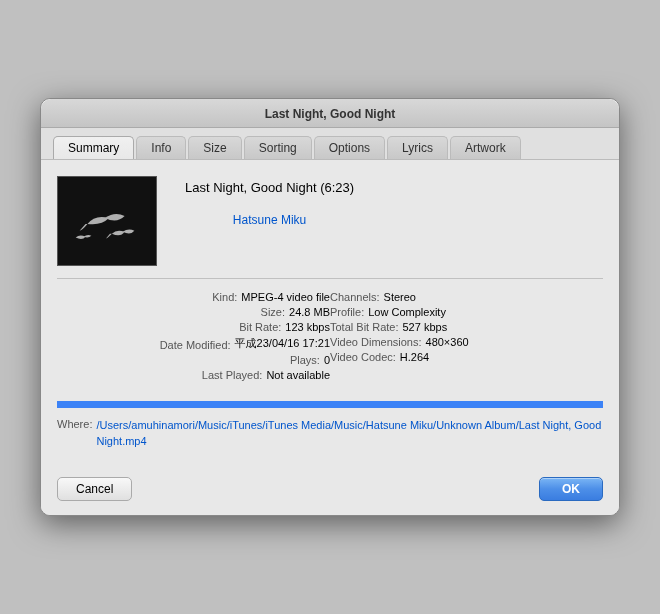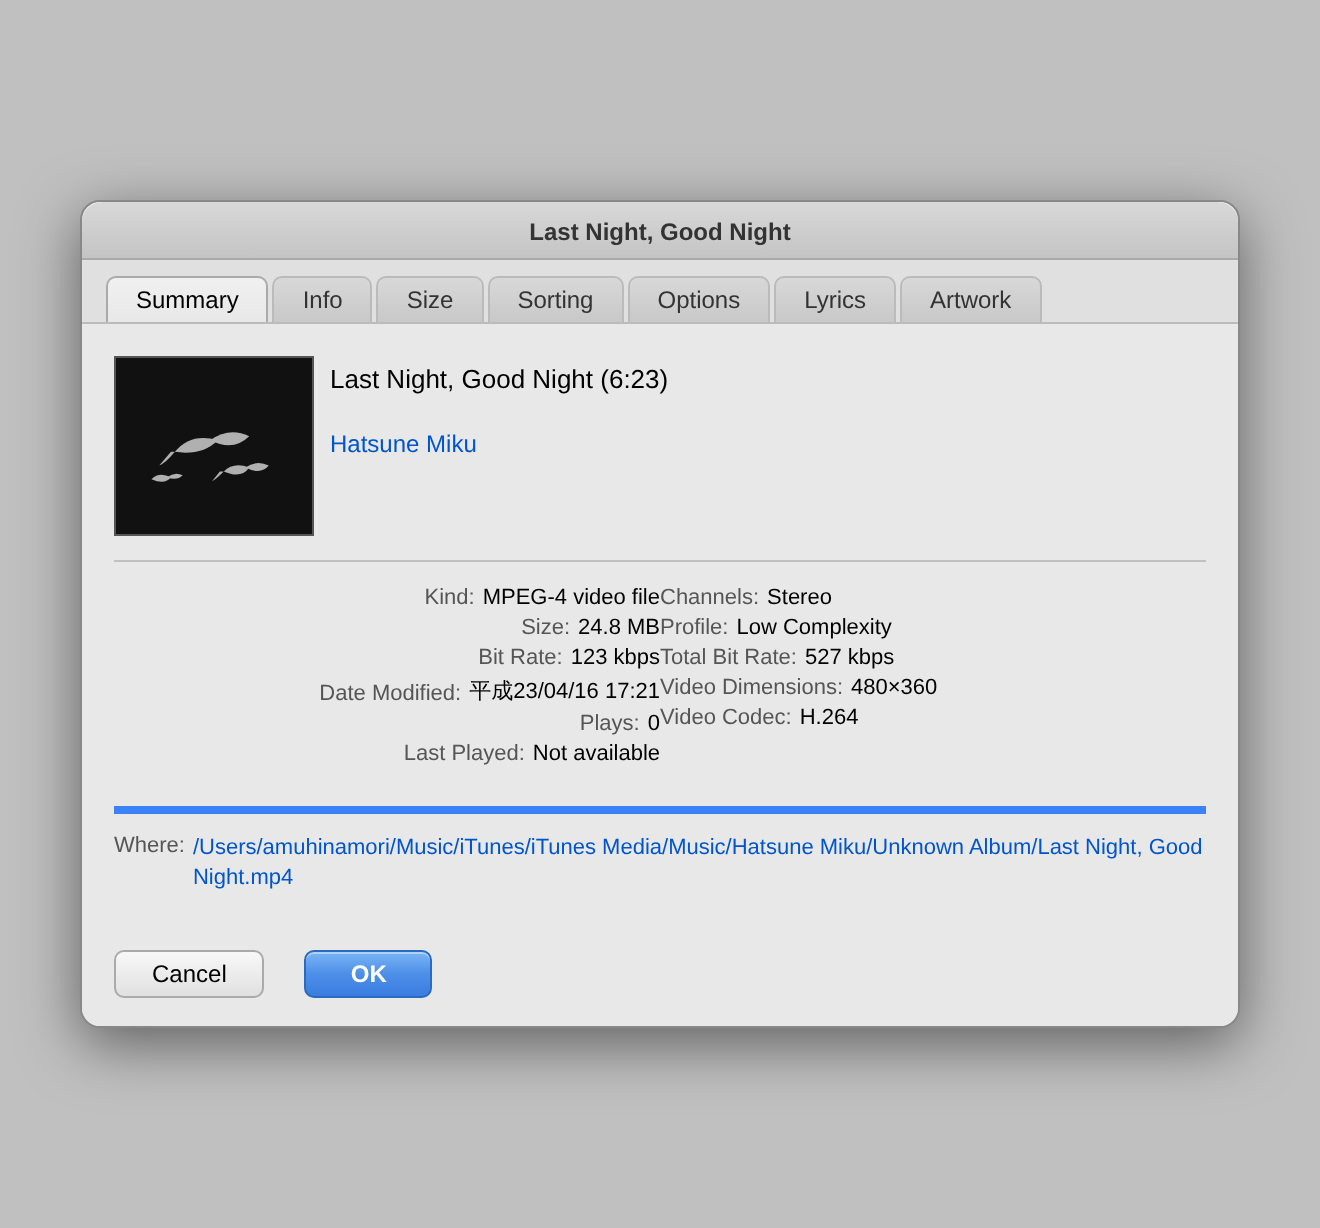--- a/index.html
+++ b/index.html
@@ -63,22 +63,23 @@
     }
 
     .content {
       background: #e8e8e8;
       border-top: 1px solid #bbb;
       padding: 16px;
     }
 
     .top-section {
       display: flex;
-      gap: 8px;
+      gap: 28px;
       margin-bottom: 12px;
+      text-align: center;
     }
 
     .artwork-thumb {
       width: 100px;
       height: 90px;
       background: #1a1a1a;
       flex-shrink: 0;
       display: flex;
       align-items: center;
       justify-content: center;
@@ -146,21 +147,21 @@
     }
 
     .detail-value {
       color: #000;
       white-space: nowrap;
     }
 
     .where-section {
       margin-top: 20px;
       padding-top: 10px;
-      border-top: 4px solid #3b82f6;
+      border-top: 7px solid #3b82f6;
     }
 
     .where-row {
       display: flex;
       gap: 4px;
       font-size: 11px;
       align-items: flex-start;
     }
 
     .where-label {
@@ -170,21 +171,21 @@
     }
 
     .where-path {
       color: #0055cc;
       word-break: break-all;
       line-height: 1.4;
     }
 
     .buttons {
       display: flex;
-      justify-content: flex-start;
+      justify-content: space-between;
       gap: 20px;
       padding: 12px 16px 14px;
       background: #e8e8e8;
     }
 
     .btn {
       padding: 4px 18px;
       font-size: 12px;
       border-radius: 5px;
       cursor: pointer;

